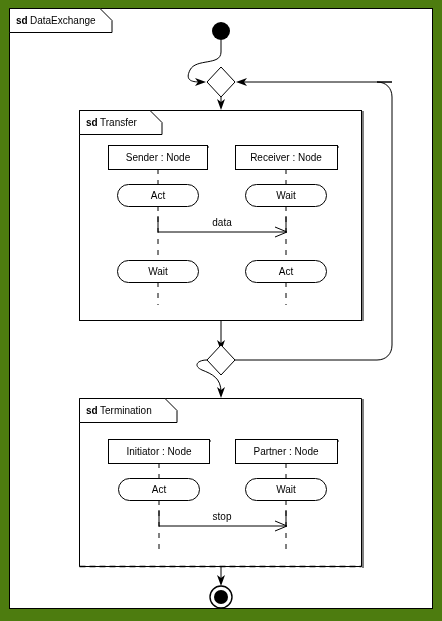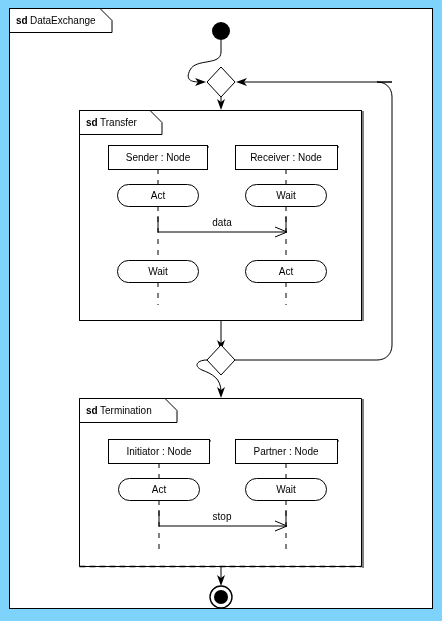--- a/index.html
+++ b/index.html
@@ -7,21 +7,21 @@
     padding: 0;
     background: #ffffff;
   }
   body {
     font-family: "Liberation Sans", sans-serif;
   }
   #canvas {
     position: relative;
     width: 442px;
     height: 621px;
-    background: #7dd3fc;
+    background: #4d7c0f;
     overflow: hidden;
   }
   #diagram-svg {
     position: absolute;
     left: 0;
     top: 0;
     width: 442px;
     height: 621px;
   }
   .stroke {

